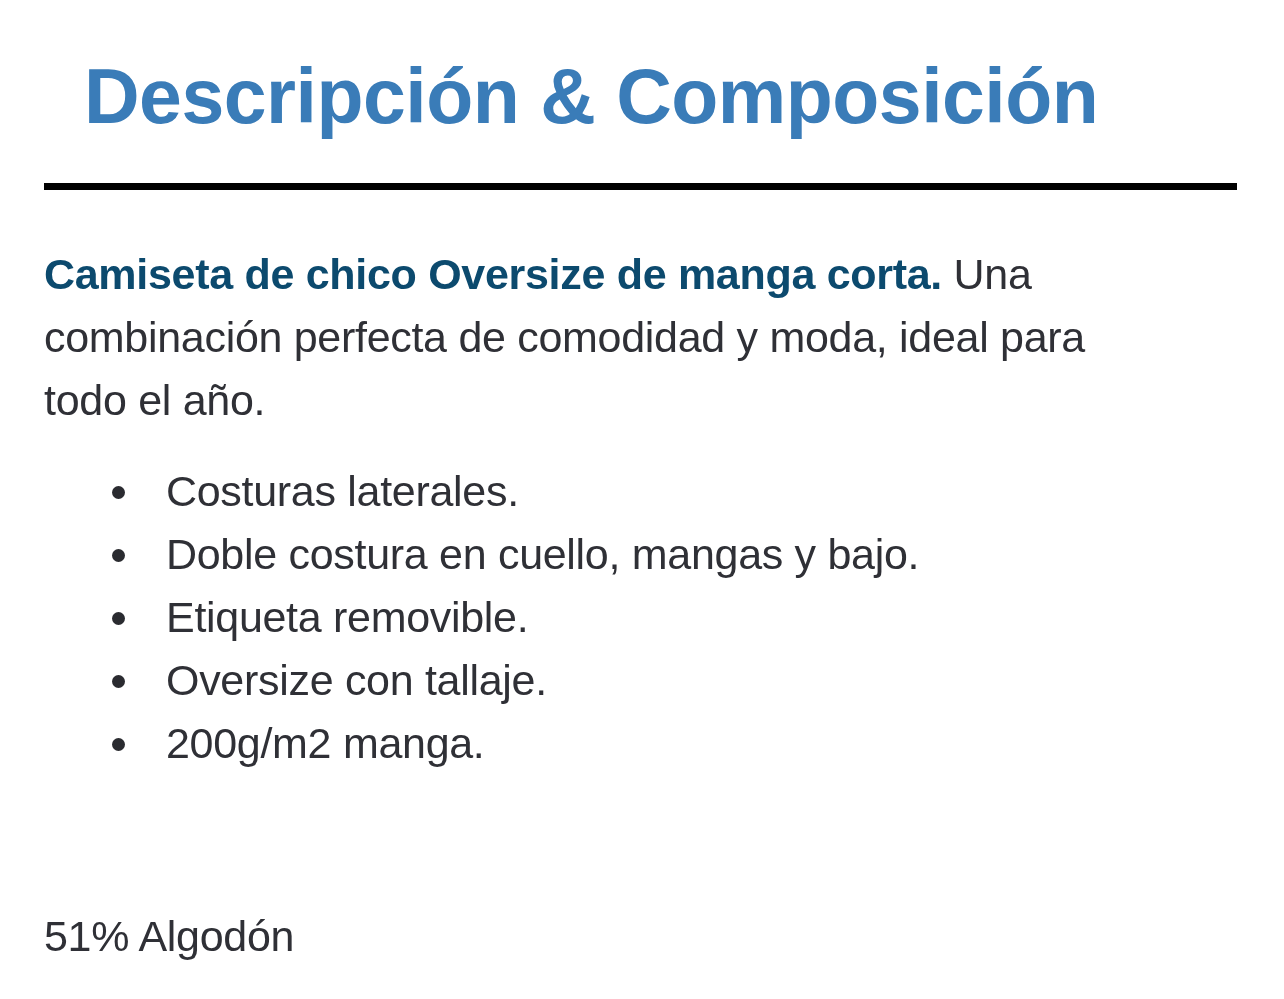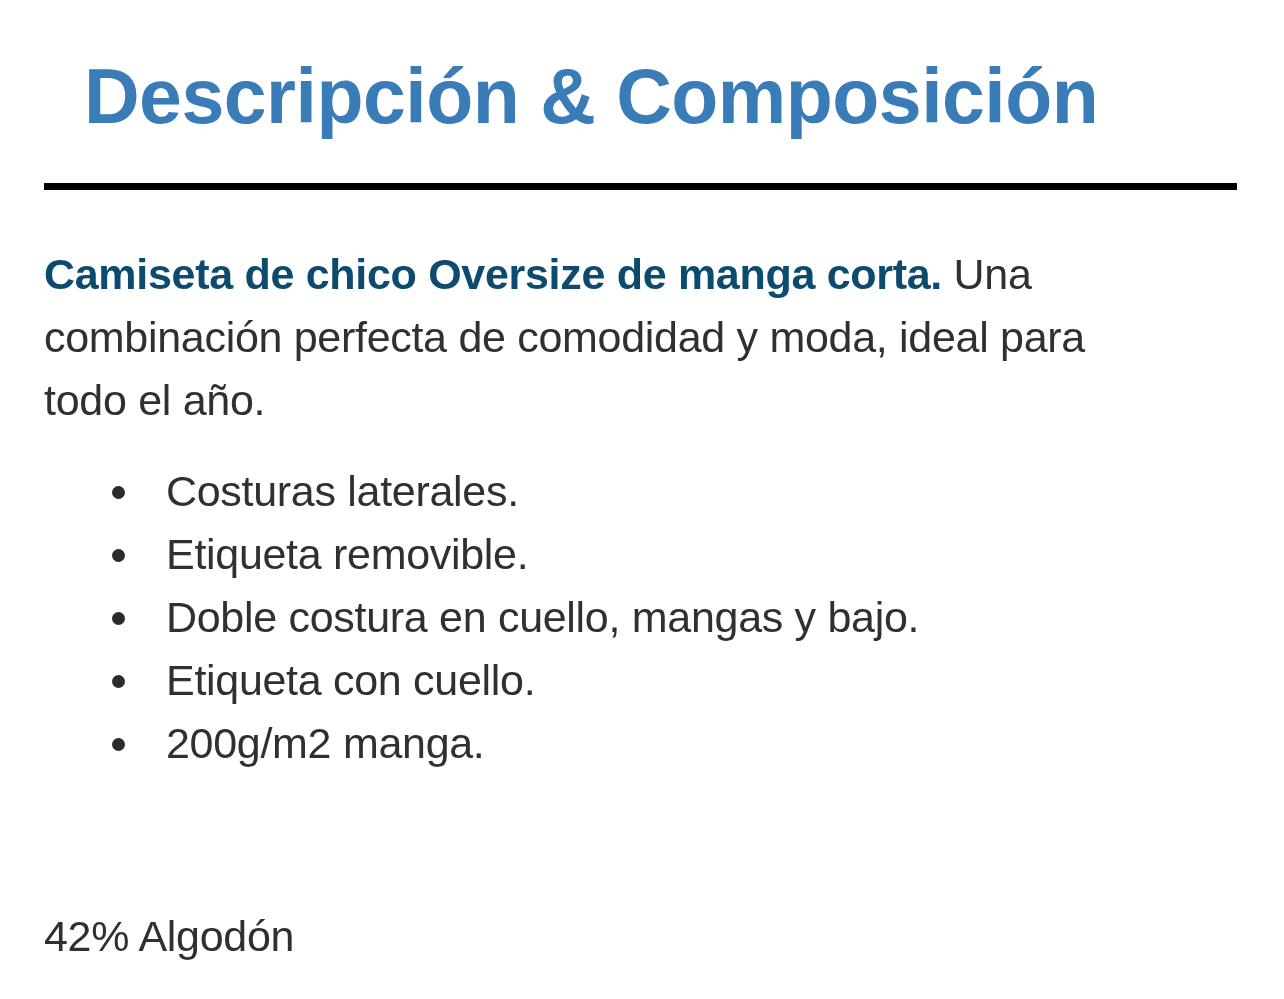--- a/index.html
+++ b/index.html
@@ -133,31 +133,31 @@
     <span class="lead">Camiseta de chico Oversize de manga corta.</span><span class="rest"> Una combinación perfecta de comodidad y moda, ideal para todo el año.</span>
   </p>
 
   <ul class="feature-list">
     <li>
       <span class="bullet-dot"></span>
       <span>Costuras laterales.</span>
     </li>
     <li>
       <span class="bullet-dot"></span>
+      <span>Doble costura en cuello, mangas y bajo.</span>
+    </li>
+    <li>
+      <span class="bullet-dot"></span>
       <span>Etiqueta removible.</span>
     </li>
     <li>
       <span class="bullet-dot"></span>
-      <span>Doble costura en cuello, mangas y bajo.</span>
-    </li>
-    <li>
-      <span class="bullet-dot"></span>
-      <span>Etiqueta con cuello.</span>
+      <span>Oversize con tallaje.</span>
     </li>
     <li>
       <span class="bullet-dot"></span>
       <span>200g/m2 manga.</span>
     </li>
   </ul>
 
-  <p class="composition">42% Algodón</p>
+  <p class="composition">51% Algodón</p>
 
 </div>
 
 </body></html>

